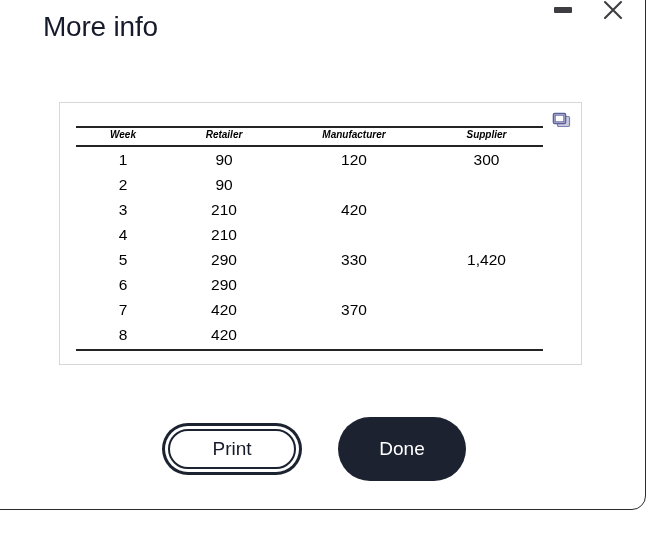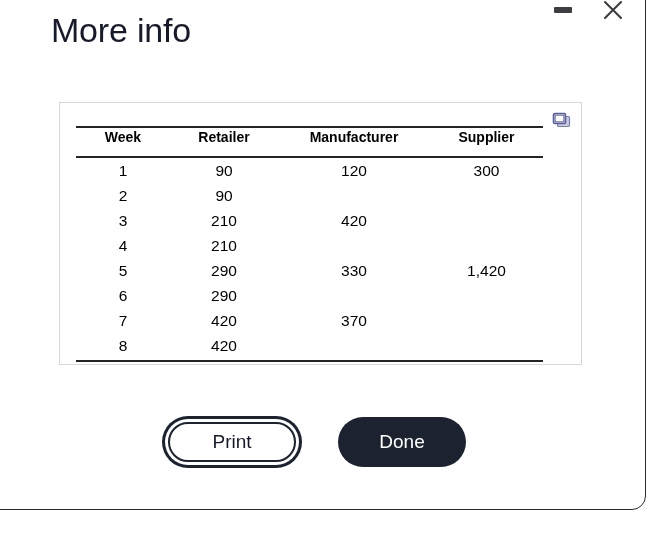--- a/index.html
+++ b/index.html
@@ -56,23 +56,23 @@
     display: flex;
     align-items: center;
     justify-content: center;
     cursor: pointer;
   }
   .btn-close svg { display: block; }
 
   
   .page-title {
     position: absolute;
-    left: 64px;
+    left: 56px;
     top: 24px;
-    font-size: 34px;
+    font-size: 28px;
     font-weight: 400;
     color: #161a2b;
     letter-spacing: -0.2px;
     white-space: nowrap;
   }
 
   
   .table-panel {
     position: absolute;
     left: 72px;
@@ -95,28 +95,29 @@
 
   .data-table {
     position: absolute;
     left: 16px;
     top: 23px;
     width: 467px;
     border-collapse: collapse;
     table-layout: fixed;
   }
   .data-table th {
-    font-size: 14px;
+    font-size: 10px;
     font-weight: bold;
     color: #000000;
     text-align: center;
-    padding: 1px 0 11px 0;
+    padding: 1px 0 5px 0;
     border-top: 2.2px solid #242424;
     border-bottom: 2.2px solid #242424;
     white-space: nowrap;
+    font-style: italic;
   }
   .data-table td {
     font-size: 15.5px;
     font-weight: 400;
     color: #000000;
     text-align: center;
     padding: 3px 0;
     height: 19px;
     white-space: nowrap;
   }
@@ -155,21 +156,21 @@
     align-items: center;
     justify-content: center;
     cursor: pointer;
     box-sizing: border-box;
     box-shadow: 0 0 0 3px #ffffff, 0 0 0 6px #1b2230;
     font-family: "Liberation Sans", sans-serif;
   }
 
   .btn-done {
     min-width: 128px;
-    height: 50px;
+    height: 64px;
     padding: 8px 34px;
     background: #1c2230;
     color: #ffffff;
     font-size: 19px;
     border: none;
     border-radius: 999px;
     display: flex;
     align-items: center;
     justify-content: center;
     cursor: pointer;

